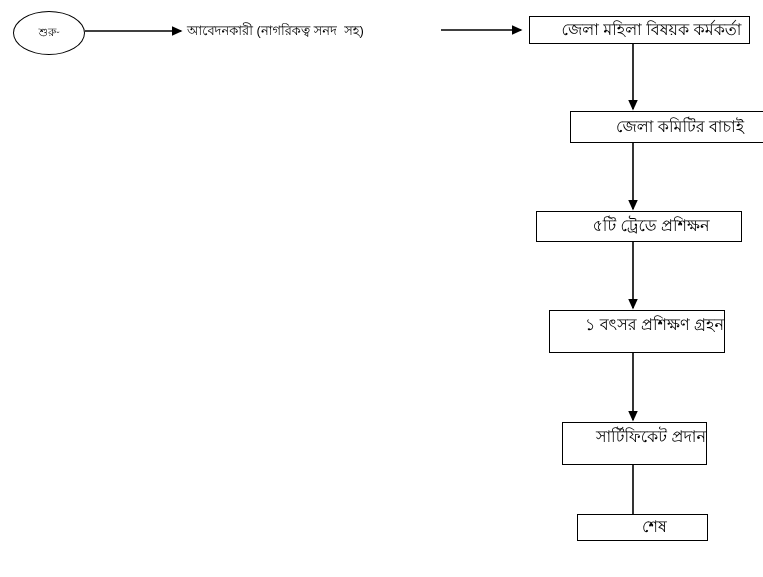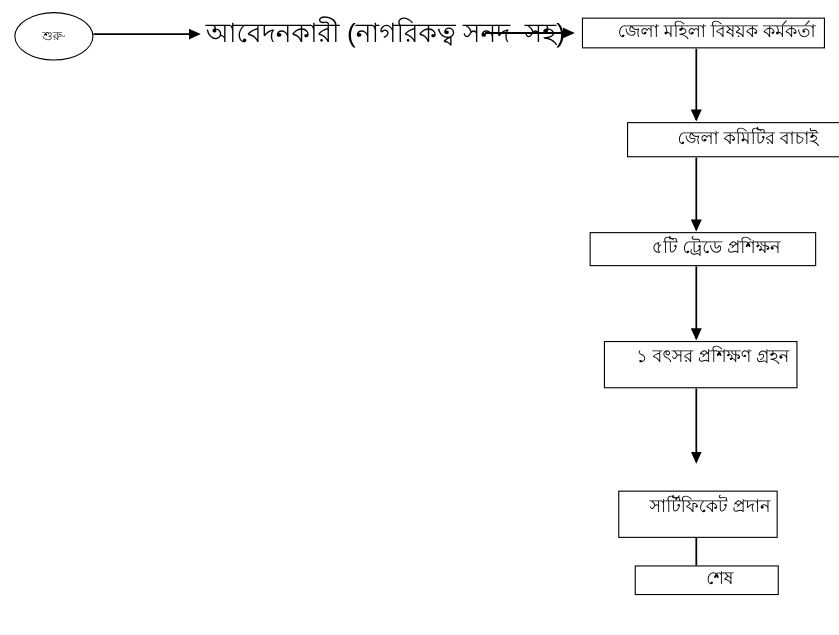--- a/index.html
+++ b/index.html
@@ -39,49 +39,49 @@
     font-size: 8px;
     vertical-align: super;
     line-height: 1;
   }
   .free-label {
     position: absolute;
     left: 187px; top: 17px;
     width: 250px; height: 28px;
     display: flex;
     align-items: center;
-    font-size: 24px;
+    font-size: 13px;
     color: #000000;
     white-space: pre;
   }
   .node {
     position: absolute;
     border: 1.4px solid #000000;
     background: #ffffff;
     box-sizing: border-box;
     display: flex;
     align-items: center;
     justify-content: center;
     font-size: 16px;
     color: #000000;
     text-align: center;
     line-height: 1.15;
     padding-left: 24px;
   }
   .node.align-top {
     align-items: flex-start;
-    justify-content: center;
+    justify-content: flex-end;
     padding: 5px 0 0 22px;
     text-align: left;
   }
   .n1 { left: 529px; top: 16px;  width: 221px; height: 28px; }
   .n2 { left: 570px; top: 111px; width: 196px; height: 32px; }
   .n3 { left: 536px; top: 211px; width: 206px; height: 31px; }
   .n4 { left: 549px; top: 310px; width: 176px; height: 43px; }
-  .n5 { left: 562px; top: 422px; width: 145px; height: 43px; margin-top: 24px; }
+  .n5 { left: 562px; top: 422px; width: 145px; height: 43px; }
   .n6 { left: 577px; top: 514px; width: 131px; height: 27px; align-items: center; }
 </style>
 </head>
 <body>
 
 <div class="canvas">
 
   <svg class="arrow-layer" viewBox="0 0 763 577" xmlns="http://www.w3.org/2000/svg">
     <defs>
       <marker id="ah" markerWidth="11" markerHeight="10" refX="9.5" refY="5" orient="auto" markerUnits="userSpaceOnUse">

